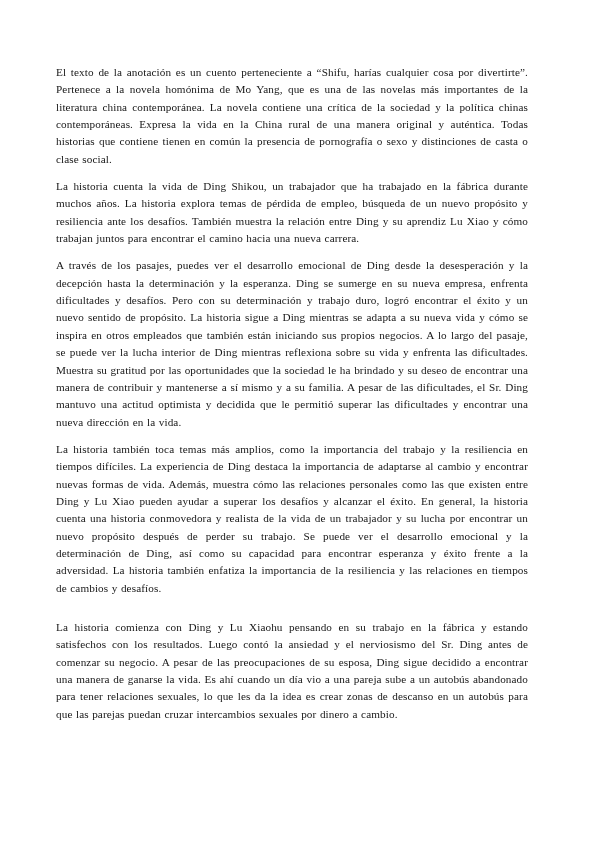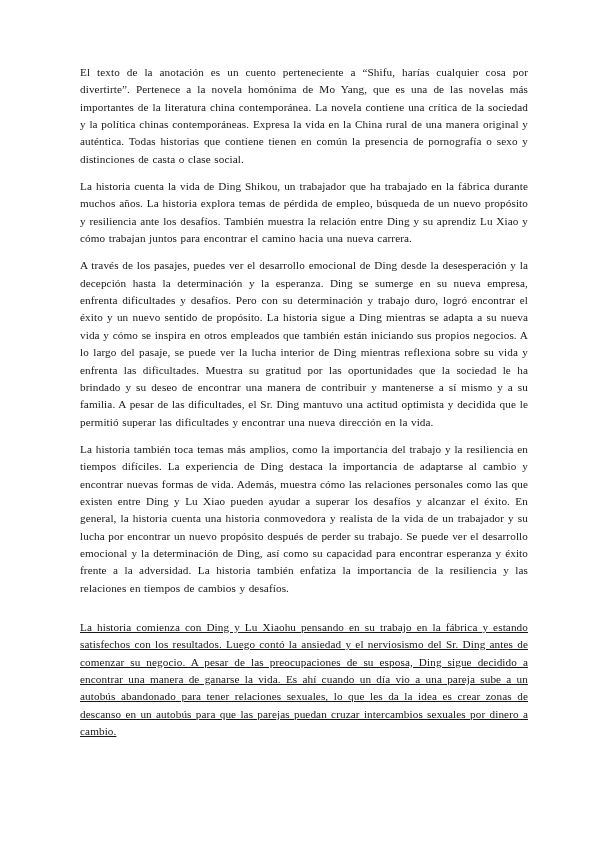--- a/index.html
+++ b/index.html
@@ -14,36 +14,35 @@
     overflow: hidden;
   }
   .page {
     position: absolute;
     left: 0;
     top: 0;
     width: 600px;
     height: 848px;
     background: #ffffff;
     box-sizing: border-box;
-    padding: 64px 72px 0 80px;
+    padding: 64px 72px 0 56px;
   }
   .page p {
     margin: 0 0 10px 0;
     font-family: "Liberation Serif", "DejaVu Serif", serif;
     font-size: 11.2px;
     line-height: 17.35px;
     color: #161616;
     text-align: justify;
     text-justify: inter-word;
     letter-spacing: 0.1px;
     word-spacing: 0.6px;
   }
   .page p.gap-before {
     margin-top: 22px;
-    text-decoration: underline;
   }
 </style>
 </head>
 <body>
 
 <div class="page">
   <p>El texto de la anotación es un cuento perteneciente a  “Shifu, harías cualquier cosa por divertirte”. Pertenece a la novela homónima de Mo Yang, que es una de las novelas más importantes de la literatura china contemporánea. La novela contiene una crítica de la sociedad y la política chinas contemporáneas. Expresa la vida en la China rural de una manera original y auténtica. Todas historias que contiene tienen en común la presencia de pornografía o sexo y distinciones de casta o clase social.</p>
   <p>La historia cuenta la vida de Ding Shikou, un trabajador que ha trabajado en la fábrica durante muchos años. La historia explora temas de pérdida de empleo, búsqueda de un nuevo propósito y resiliencia ante los desafíos. También muestra la relación entre Ding y su aprendiz Lu Xiao y cómo trabajan juntos para encontrar el camino hacia una nueva carrera.</p>
   <p>A través de los pasajes, puedes ver el desarrollo emocional de Ding desde la desesperación y la decepción hasta la determinación y la esperanza. Ding se sumerge en su nueva empresa, enfrenta dificultades y desafíos. Pero con su determinación y trabajo duro, logró encontrar el éxito y un nuevo sentido de propósito. La historia sigue a Ding mientras se adapta a su nueva vida y cómo se inspira en otros empleados que también están iniciando sus propios negocios. A lo largo del pasaje, se puede ver la lucha interior de Ding mientras reflexiona sobre su vida y enfrenta las dificultades. Muestra su gratitud por las oportunidades que la sociedad le ha brindado y su deseo de encontrar una manera de contribuir y mantenerse a sí mismo y a su familia. A pesar de las dificultades, el Sr. Ding mantuvo una actitud optimista y decidida que le permitió superar las dificultades y encontrar una nueva dirección en la vida.</p>
   <p>La historia también toca temas más amplios, como la importancia del trabajo y la resiliencia en tiempos difíciles. La experiencia de Ding destaca la importancia de adaptarse al cambio y encontrar nuevas formas de vida. Además, muestra cómo las relaciones personales como las que existen entre Ding y Lu Xiao pueden ayudar a superar los desafíos y alcanzar el éxito. En general, la historia cuenta una historia conmovedora y realista de la vida de un trabajador y su lucha por encontrar un nuevo propósito después de perder su trabajo. Se puede ver el desarrollo emocional y la determinación de Ding, así como su capacidad para encontrar esperanza y éxito frente a la adversidad. La historia también enfatiza la importancia de la resiliencia y las relaciones en tiempos de cambios y desafíos.</p>

